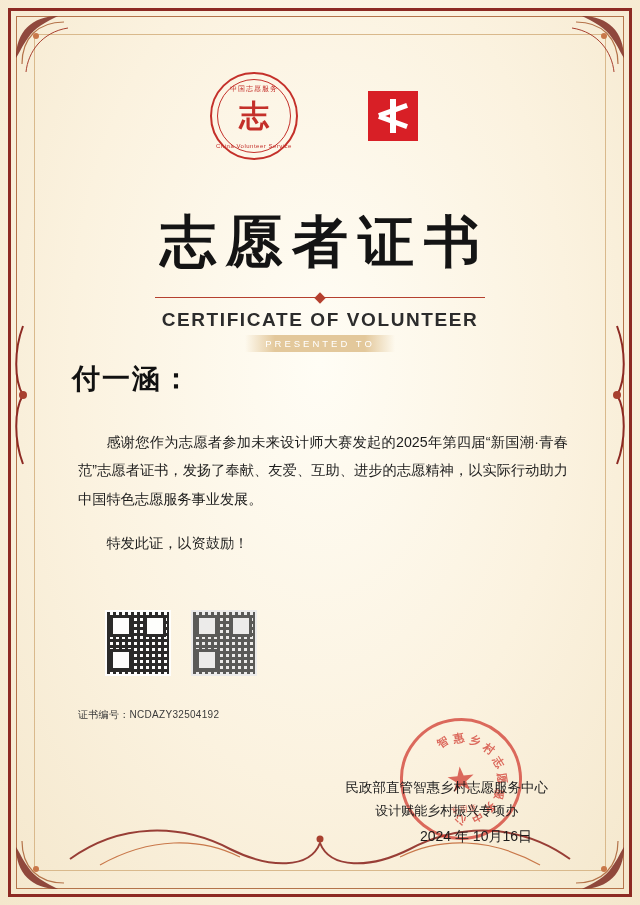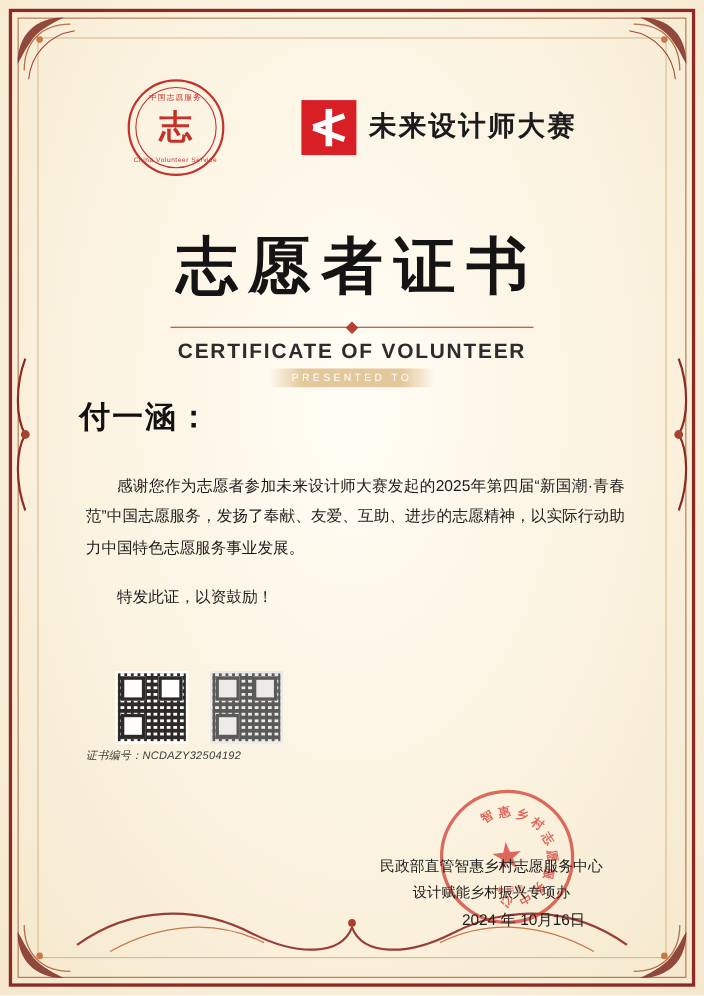--- a/index.html
+++ b/index.html
@@ -269,26 +269,25 @@
     background: #fff;
   }
   .qr .fp.a { left: 3px; top: 3px; }
   .qr .fp.b { right: 3px; top: 3px; }
   .qr .fp.c { left: 3px; bottom: 3px; }
   .qr.gray {
     filter: grayscale(1) contrast(.6) brightness(1.15);
   }
   .cert-no {
     position: absolute;
-    top: 680px;
+    top: 708px;
     left: 78px;
     font-size: 10px;
     color: #3a3a3a;
     letter-spacing: .3px;
-    font-style: italic;
   }
   
   .sign-block {
     position: absolute;
     right: 92px;
     top: 776px;
     text-align: center;
     font-size: 13.5px;
     color: #1c1c1c;
     line-height: 1.75;
@@ -400,36 +399,35 @@
       <div class="inner-ring"></div>
       <div class="cv-top">中国志愿服务</div>
       <div class="cv-mark">志</div>
       <div class="cv-bottom">China Volunteer Service</div>
     </div>
     <div class="fda-logo">
       <div class="fda-mark">
           <span class="bar2"></span>
         </div>
       <div class="fda-text">
-        <div class="fda-cn">未来设计师大赛</div>
       </div>
     </div>
   </div>
 
   <div class="title-block">
     <div class="title-cn">志愿者证书</div>
     <div class="title-rule"></div>
     <div class="title-en">CERTIFICATE OF VOLUNTEER</div>
     <div class="presented">PRESENTED TO</div>
   </div>
 
   <div class="recipient">付一涵：</div>
 
   <div class="body-text">
-    <p>感谢您作为志愿者参加未来设计师大赛发起的2025年第四届“新国潮·青春范”中国志愿服务，发扬了奉献、友爱、互助、进步的志愿精神，以实际行动助力中国特色志愿服务事业发展。</p>
+    <p>感谢您作为志愿者参加未来设计师大赛发起的2025年第四届“新国潮·青春范”志愿者证书，发扬了奉献、友爱、互助、进步的志愿精神，以实际行动助力中国特色志愿服务事业发展。</p>
     <p>特发此证，以资鼓励！</p>
   </div>
 
   <div class="qr-row">
     <div class="qr">
       <span class="fp a"></span>
         <span class="fp b"></span>
         <span class="fp c"></span>
     </div>
     <div class="qr gray">

